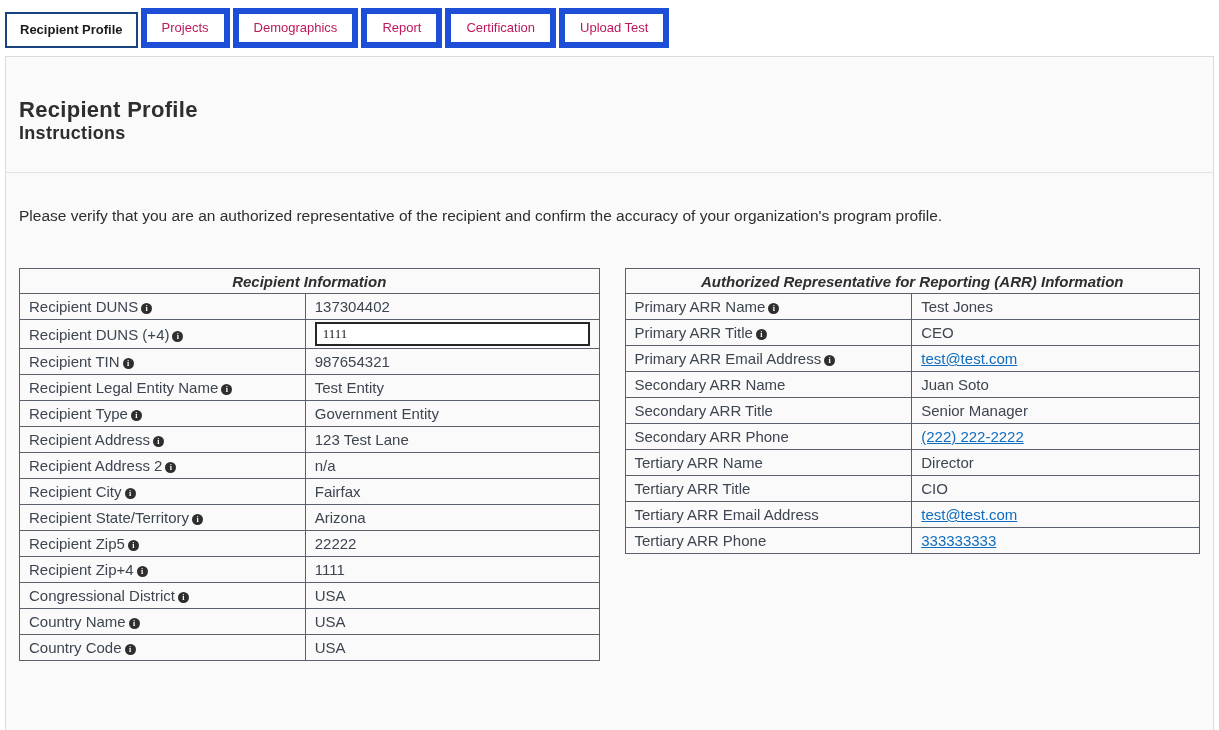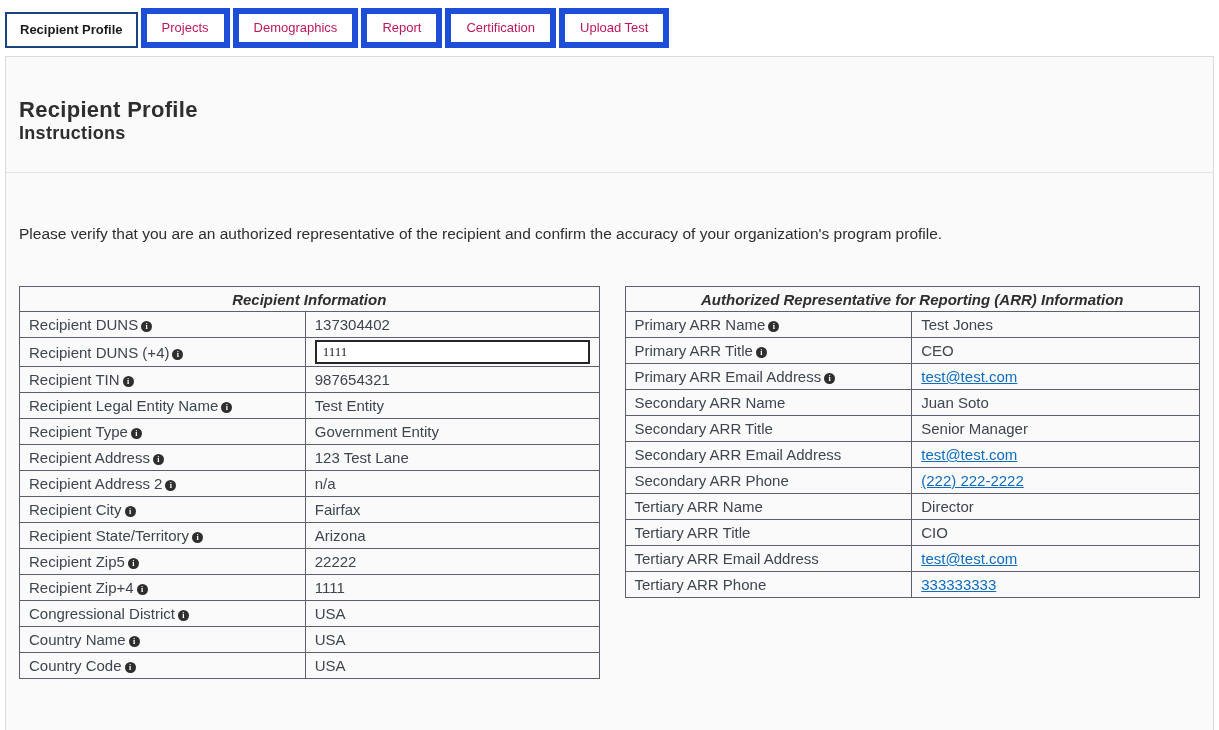--- a/index.html
+++ b/index.html
@@ -56,21 +56,21 @@
     font-weight: bold;
     color: #2e2e2e;
     letter-spacing: 0.3px;
   }
   .divider {
     border: none;
     border-top: 1px solid #e4e4e4;
     margin: 28px -13px 0 -13px;
   }
   .verify-text {
-    margin-top: 52px;
+    margin-top: 34px;
     font-size: 15.5px;
     color: #2e2e2e;
   }
 
   
   .tables {
     display: flex;
     gap: 25px;
     margin-top: 43px;
     align-items: flex-start;
@@ -241,24 +241,20 @@
           </tr>
           <tr>
             <td class="label-cell">Secondary ARR Name</td>
             <td class="value-cell">Juan Soto</td>
           </tr>
           <tr>
             <td class="label-cell">Secondary ARR Title</td>
             <td class="value-cell">Senior Manager</td>
           </tr>
           <tr>
-            <td class="label-cell">Secondary ARR Email Address</td>
-            <td class="value-cell"><a href="#">test@test.com</a></td>
-          </tr>
-          <tr>
             <td class="label-cell">Secondary ARR Phone</td>
             <td class="value-cell"><a href="#">(222) 222-2222</a></td>
           </tr>
           <tr>
             <td class="label-cell">Tertiary ARR Name</td>
             <td class="value-cell">Director</td>
           </tr>
           <tr>
             <td class="label-cell">Tertiary ARR Title</td>
             <td class="value-cell">CIO</td>

